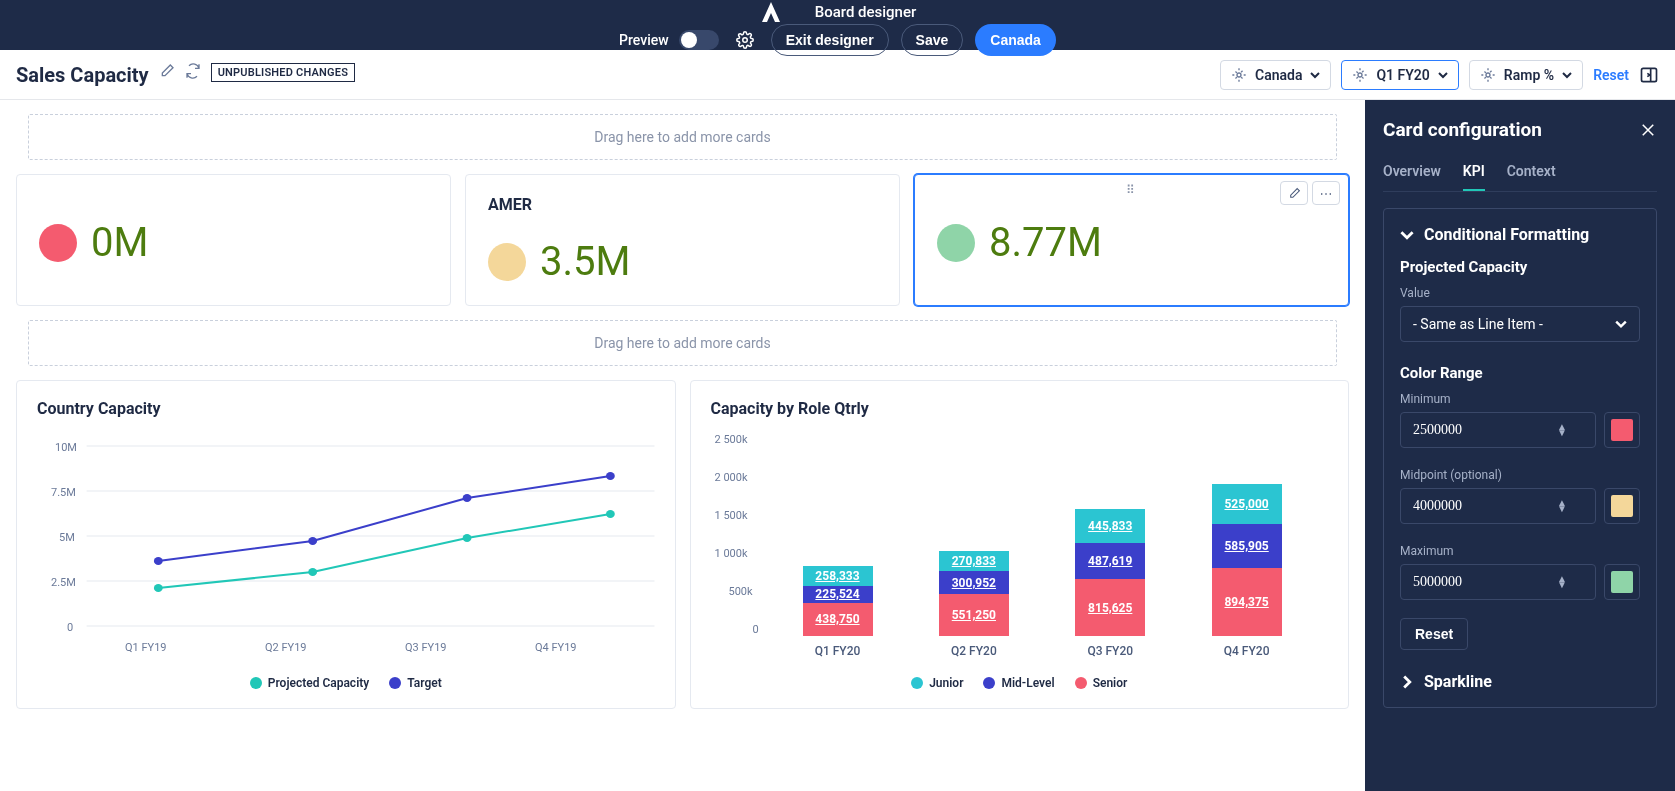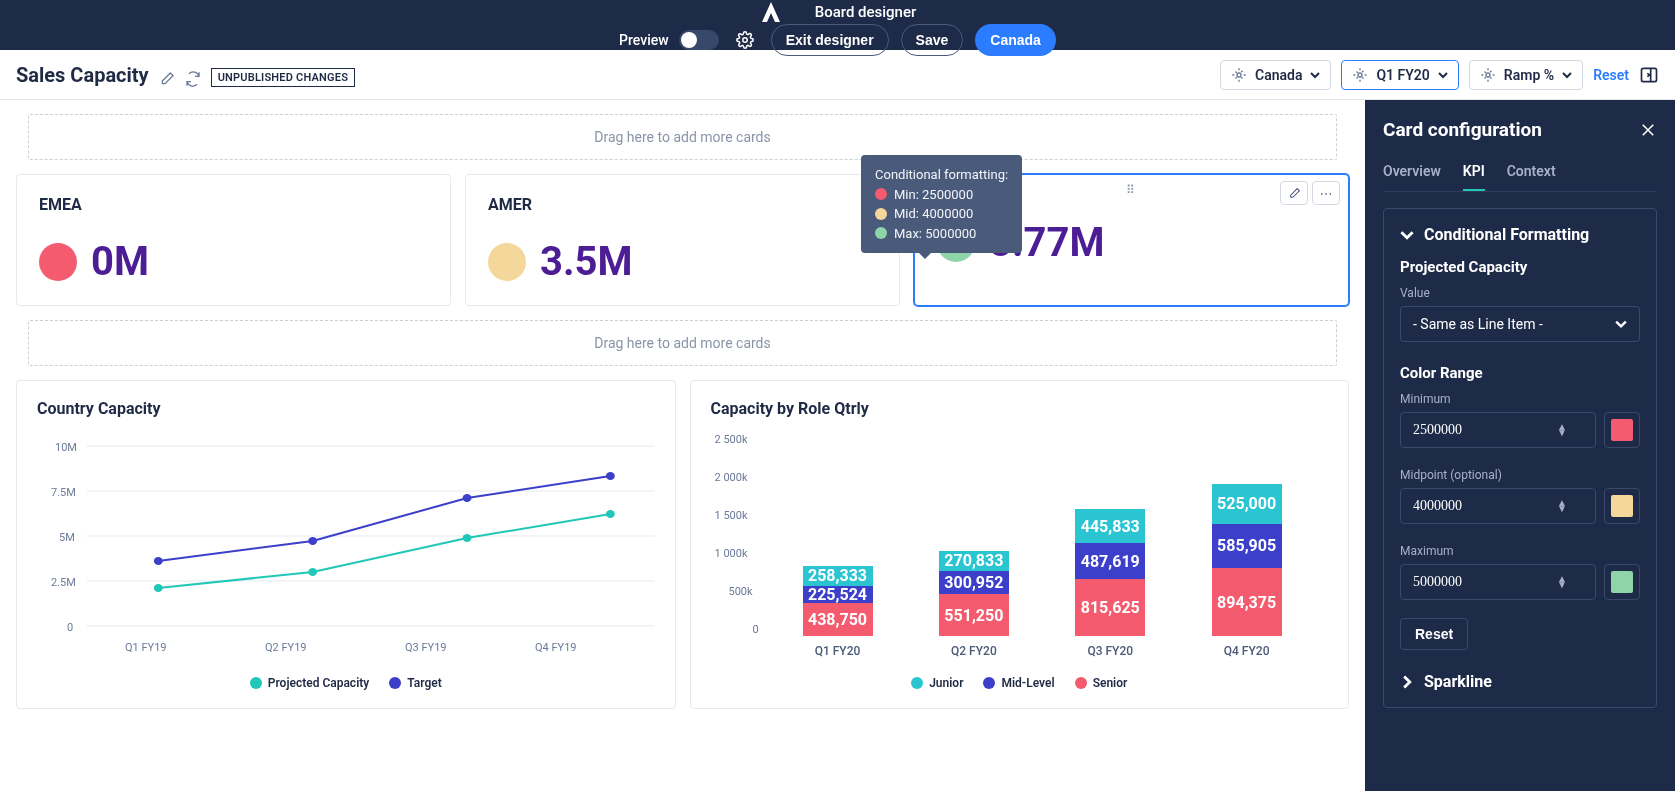--- a/index.html
+++ b/index.html
@@ -10,59 +10,59 @@
 .header-title { font-size: 15px; font-weight: 500; }
 .header-right { display: flex; align-items: center; gap: 12px; }
 .preview-group { display: flex; align-items: center; gap: 10px; font-size: 14px; font-weight: 500; }
 .toggle { width: 40px; height: 20px; background: #38486b; border-radius: 10px; position: relative; cursor: pointer; }
 .toggle::after { content: ""; width: 16px; height: 16px; background: #fff; border-radius: 50%; position: absolute; left: 2px; top: 2px; }
 .icon-btn { width: 28px; height: 28px; display: flex; align-items: center; justify-content: center; cursor: pointer; color: #fff; }
 .btn { padding: 7px 14px; border-radius: 16px; font-size: 14px; font-weight: 600; cursor: pointer; border: 1px solid transparent; }
 .btn-outline { background: transparent; border-color: #4a5a7a; color: #fff; }
 .btn-primary { background: #2b7cff; color: #fff; }
 .subheader { height: 50px; display: flex; align-items: center; justify-content: space-between; padding: 0 16px; border-bottom: 1px solid #e5e7eb; }
-.subheader-left { display: flex; align-items: flex-end; gap: 10px; }
+.subheader-left { display: flex; align-items: flex-start; gap: 10px; }
 .page-title { font-size: 20px; font-weight: 700; }
 .small-icon { width: 16px; height: 16px; color: #6b7a99; cursor: pointer; }
 .badge { border: 1px solid #1f2a44; font-size: 11px; font-weight: 600; padding: 2px 6px; letter-spacing: 0.2px; }
 .subheader-right { display: flex; align-items: center; gap: 10px; }
 .filter { display: flex; align-items: center; gap: 8px; border: 1px solid #d3d9e3; border-radius: 4px; padding: 6px 10px; font-size: 14px; font-weight: 600; cursor: pointer; }
 .filter.active { border-color: #2b7cff; }
 .gear-sm { width: 16px; height: 16px; color: #6b7a99; }
 .chev { width: 10px; height: 10px; }
 .link { color: #2b7cff; font-size: 14px; font-weight: 600; cursor: pointer; }
 .main { display: flex; height: 691px; }
 .canvas { flex: 1; padding: 0 16px 16px; overflow: auto; background: #fff; }
 .dropzone { border: 1px dashed #c9d0dc; color: #8a94a9; text-align: center; font-size: 14px; padding: 14px; margin: 14px 12px; border-radius: 2px; }
 .kpi-row { display: flex; gap: 14px; }
 .kpi-card { flex: 1; border: 1px solid #e5e9f0; border-radius: 4px; padding: 20px 22px; position: relative; background: #fff; }
 .kpi-card.selected { border-color: #2b7cff; box-shadow: 0 0 0 1px #2b7cff; }
 .kpi-region { font-size: 16px; font-weight: 700; color: #1f2a44; }
 .kpi-body { display: flex; align-items: center; gap: 14px; margin-top: 24px; }
 .kpi-dot { width: 38px; height: 38px; border-radius: 50%; }
-.kpi-value { font-size: 40px; font-weight: 700; color: #4c1d95; }
+.kpi-value { font-size: 40px; font-weight: 400; color: #4d7c0f; }
 .card-handle { position: absolute; top: 8px; left: 50%; transform: translateX(-50%); color: #8a94a9; cursor: move; font-size: 12px; letter-spacing: 2px; }
 .card-actions { position: absolute; top: 6px; right: 8px; display: flex; gap: 4px; }
 .card-action { border: 1px solid #d3d9e3; border-radius: 4px; width: 28px; height: 24px; display: flex; align-items: center; justify-content: center; cursor: pointer; background: #fff; font-size: 13px; color: #4a5a7a; }
 .tooltip { position: absolute; top: -20px; left: -54px; background: #4a5a7a; color: #f2f4f8; padding: 10px 14px; border-radius: 4px; font-size: 13px; line-height: 1.5; z-index: 5; }
 .tooltip::after { content: ""; position: absolute; bottom: -6px; left: 58px; border: 6px solid transparent; border-top-color: #4a5a7a; border-bottom: none; }
 .tt-row { display: flex; align-items: center; gap: 7px; }
 .tt-dot { width: 12px; height: 12px; border-radius: 50%; }
 .charts-row { display: flex; gap: 14px; margin-top: 0; }
 .chart-card { flex: 1; border: 1px solid #e5e9f0; border-radius: 4px; padding: 18px 20px; background: #fff; }
 .chart-title { font-size: 16px; font-weight: 700; margin-bottom: 18px; }
 .line-chart { position: relative; height: 230px; }
 .axis-label { position: absolute; font-size: 11px; color: #6b7a99; }
 .chart-legend { display: flex; gap: 20px; justify-content: center; margin-top: 10px; font-size: 12px; font-weight: 600; }
 .lg-item { display: flex; align-items: center; gap: 6px; }
 .lg-dot { width: 12px; height: 12px; border-radius: 50%; }
 .bar-chart { position: relative; height: 230px; }
 .bar-area { position: absolute; left: 62px; right: 10px; top: 0; bottom: 30px; }
 .bar-group { position: absolute; bottom: 0; width: 70px; display: flex; flex-direction: column-reverse; }
-.bar-seg { width: 100%; display: flex; align-items: center; justify-content: center; color: #fff; font-size: 16px; font-weight: 700; }
+.bar-seg { width: 100%; display: flex; align-items: center; justify-content: center; color: #fff; font-size: 12px; font-weight: 700; text-decoration: underline; }
 .bar-xlabel { position: absolute; bottom: -22px; width: 100%; text-align: center; font-size: 12px; color: #4a5a7a; font-weight: 500; }
 .sidepanel { width: 310px; background: #1e2b48; color: #fff; padding: 18px 18px; display: flex; flex-direction: column; gap: 16px; overflow: auto; }
 .sp-header { display: flex; justify-content: space-between; align-items: center; }
 .sp-title { font-size: 19px; font-weight: 700; }
 .sp-tabs { display: flex; gap: 22px; border-bottom: 1px solid #2f3d5c; }
 .sp-tab { padding: 6px 0 10px; font-size: 14px; font-weight: 600; color: #a6b1c8; cursor: pointer; border-bottom: 2px solid transparent; }
 .sp-tab.active { color: #fff; border-bottom-color: #21c7b7; }
 .sp-section { border: 1px solid #3a4869; border-radius: 4px; padding: 16px; }
 .sp-secrow { display: flex; align-items: center; gap: 10px; cursor: pointer; }
 .sp-sec-title { font-size: 16px; font-weight: 700; }
@@ -155,49 +155,33 @@
       </svg>
   </div>
 </div>
 
 <div class="main">
   <div class="canvas">
     <div class="dropzone">Drag here to add more cards</div>
 
     <div class="kpi-row">
       <div class="kpi-card">
-        <div class="kpi-region">EMEA</div>
         <div class="kpi-body">
           <div class="kpi-dot" style="background:#f45b6f"></div>
           <div class="kpi-value">0M</div>
         </div>
       </div>
       <div class="kpi-card">
         <div class="kpi-region">AMER</div>
         <div class="kpi-body">
           <div class="kpi-dot" style="background:#f4d79a"></div>
           <div class="kpi-value">3.5M</div>
         </div>
       </div>
       <div class="kpi-card selected" style="position:relative">
-        <div class="tooltip">
-          <div>Conditional formatting:</div>
-          <div class="tt-row">
-              <span class="tt-dot" style="background:#f45b6f"></span>
-              <span>Min: 2500000</span>
-            </div>
-          <div class="tt-row">
-              <span class="tt-dot" style="background:#f4d79a"></span>
-              <span>Mid: 4000000</span>
-            </div>
-          <div class="tt-row">
-              <span class="tt-dot" style="background:#8fd4a8"></span>
-              <span>Max: 5000000</span>
-            </div>
-        </div>
         <div class="card-handle">⠿</div>
         <div class="card-actions">
           <div class="card-action">
               <svg width="13" height="13" viewBox="0 0 24 24" fill="none" stroke="currentColor" stroke-width="2">
                 <path d="M17 3l4 4-12 12H5v-4z"></path>
               </svg>
             </div>
           <div class="card-action">⋯</div>
         </div>
         <div class="kpi-region"></div>

